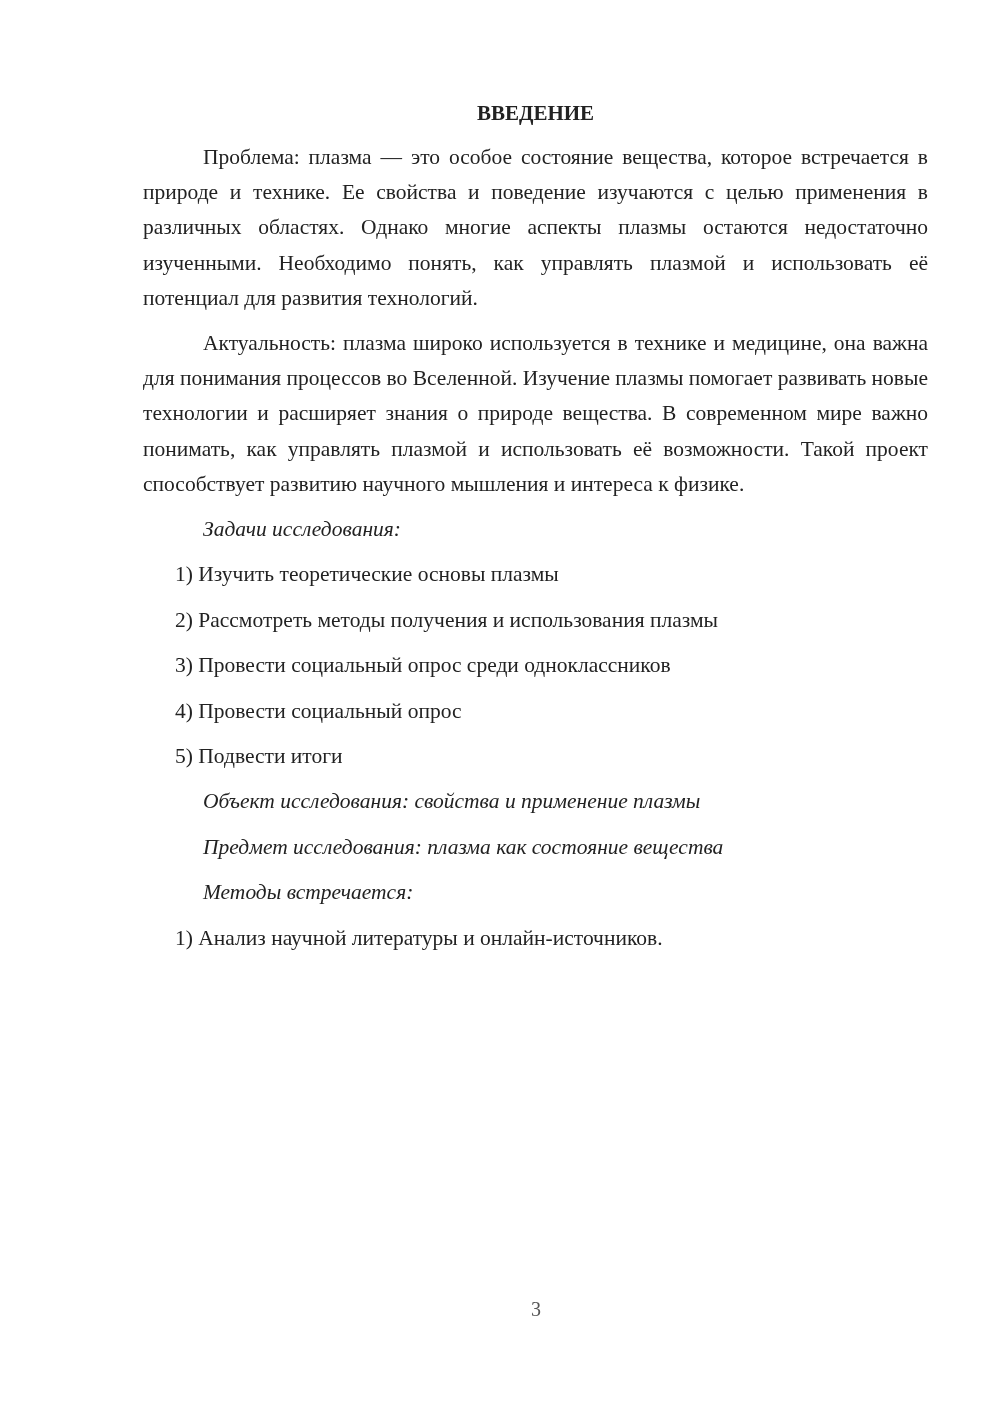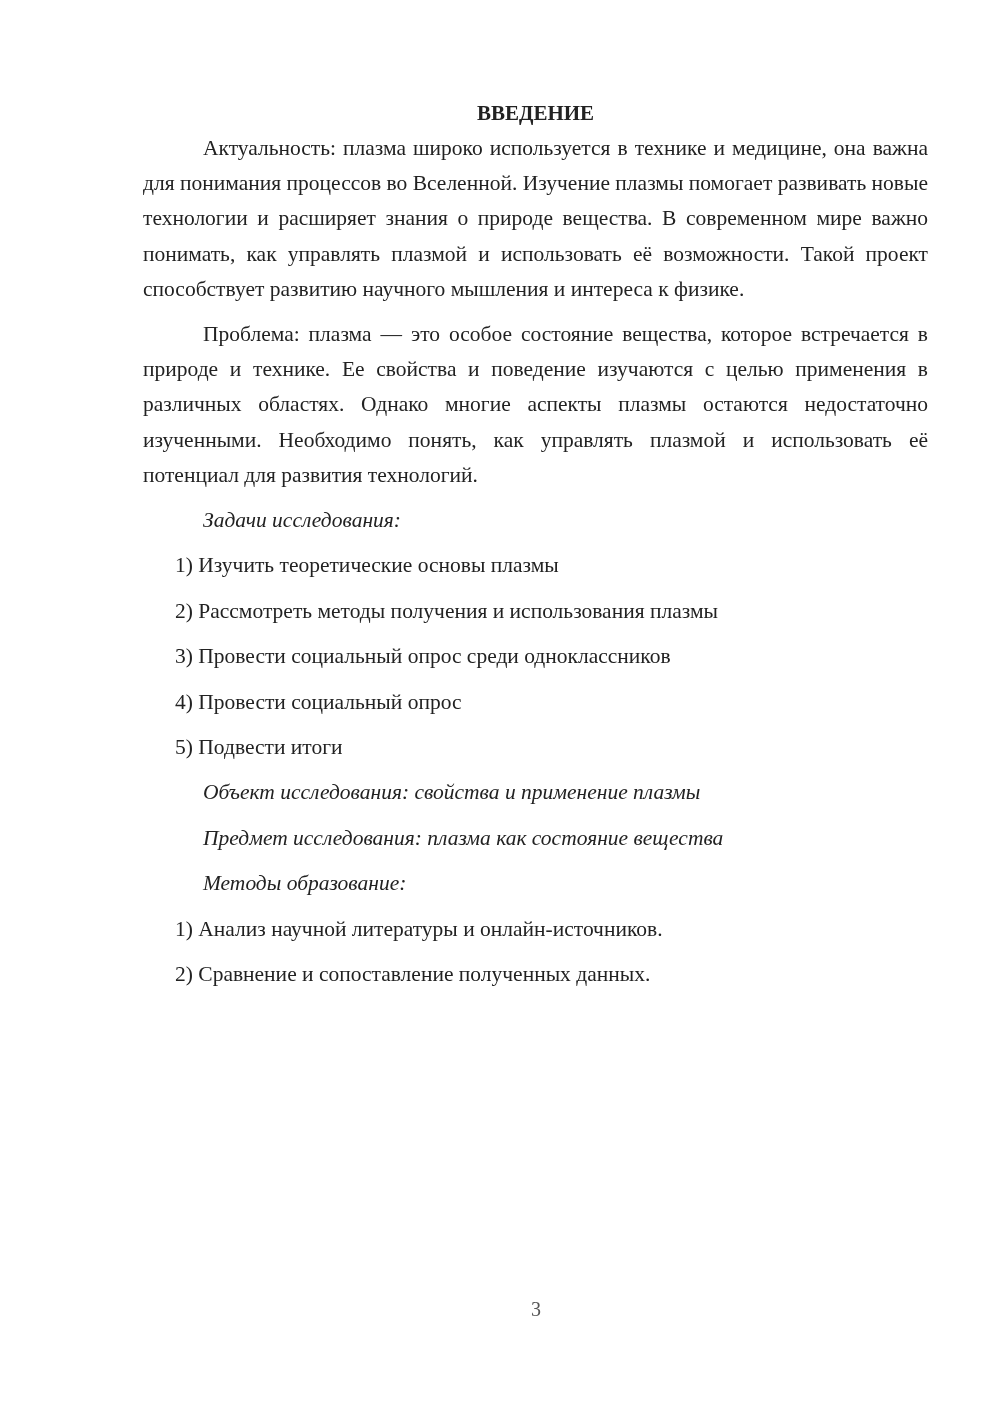--- a/index.html
+++ b/index.html
@@ -27,21 +27,21 @@
       left: 143px;
       top: 96px;
       width: 785px;
       font-size: 21.5px;
       line-height: 35.2px;
     }
     .title {
       text-align: center;
       font-weight: bold;
       font-size: 21px;
-      margin: 0 0 1px 0;
+      margin: 0 0 10px 0;
       height: 34px;
       line-height: 34px;
     }
     .para {
       text-align: justify;
       text-indent: 60px;
       margin: 0 0 10px 0;
     }
     .single {
       text-indent: 60px;
@@ -62,32 +62,31 @@
       color: #555555;
     }
   </style>
 </head>
 <body>
 
 <div class="page">
   <div class="content">
     <div class="title">ВВЕДЕНИЕ</div>
 
+    <p class="para">Проблема: плазма — это особое состояние вещества, которое встречается в природе и технике. Ее свойства и поведение изучаются с целью применения в различных областях. Однако многие аспекты плазмы остаются недостаточно изученными. Необходимо понять, как управлять плазмой и использовать её потенциал для развития технологий.</p>
     <p class="para">Актуальность: плазма широко используется в технике и медицине, она важна для понимания процессов во Вселенной. Изучение плазмы помогает развивать новые технологии и расширяет знания о природе вещества. В современном мире важно понимать, как управлять плазмой и использовать её возможности. Такой проект способствует развитию научного мышления и интереса к физике.</p>
-    <p class="para">Проблема: плазма — это особое состояние вещества, которое встречается в природе и технике. Ее свойства и поведение изучаются с целью применения в различных областях. Однако многие аспекты плазмы остаются недостаточно изученными. Необходимо понять, как управлять плазмой и использовать её потенциал для развития технологий.</p>
 
     <p class="single">Задачи исследования:</p>
     <p class="list-item">1) Изучить теоретические основы плазмы</p>
     <p class="list-item">2) Рассмотреть методы получения и использования плазмы</p>
     <p class="list-item">3) Провести социальный опрос среди одноклассников</p>
     <p class="list-item">4) Провести социальный опрос</p>
     <p class="list-item">5) Подвести итоги</p>
 
     <p class="single">Объект исследования: свойства и применение плазмы</p>
     <p class="single">Предмет исследования: плазма как состояние вещества</p>
 
-    <p class="single">Методы образование:</p>
+    <p class="single">Методы встречается:</p>
     <p class="list-item">1) Анализ научной литературы и онлайн-источников.</p>
-    <p class="list-item">2) Сравнение и сопоставление полученных данных.</p>
   </div>
 
   <div class="page-number">3</div>
 </div>
 
 </body></html>

